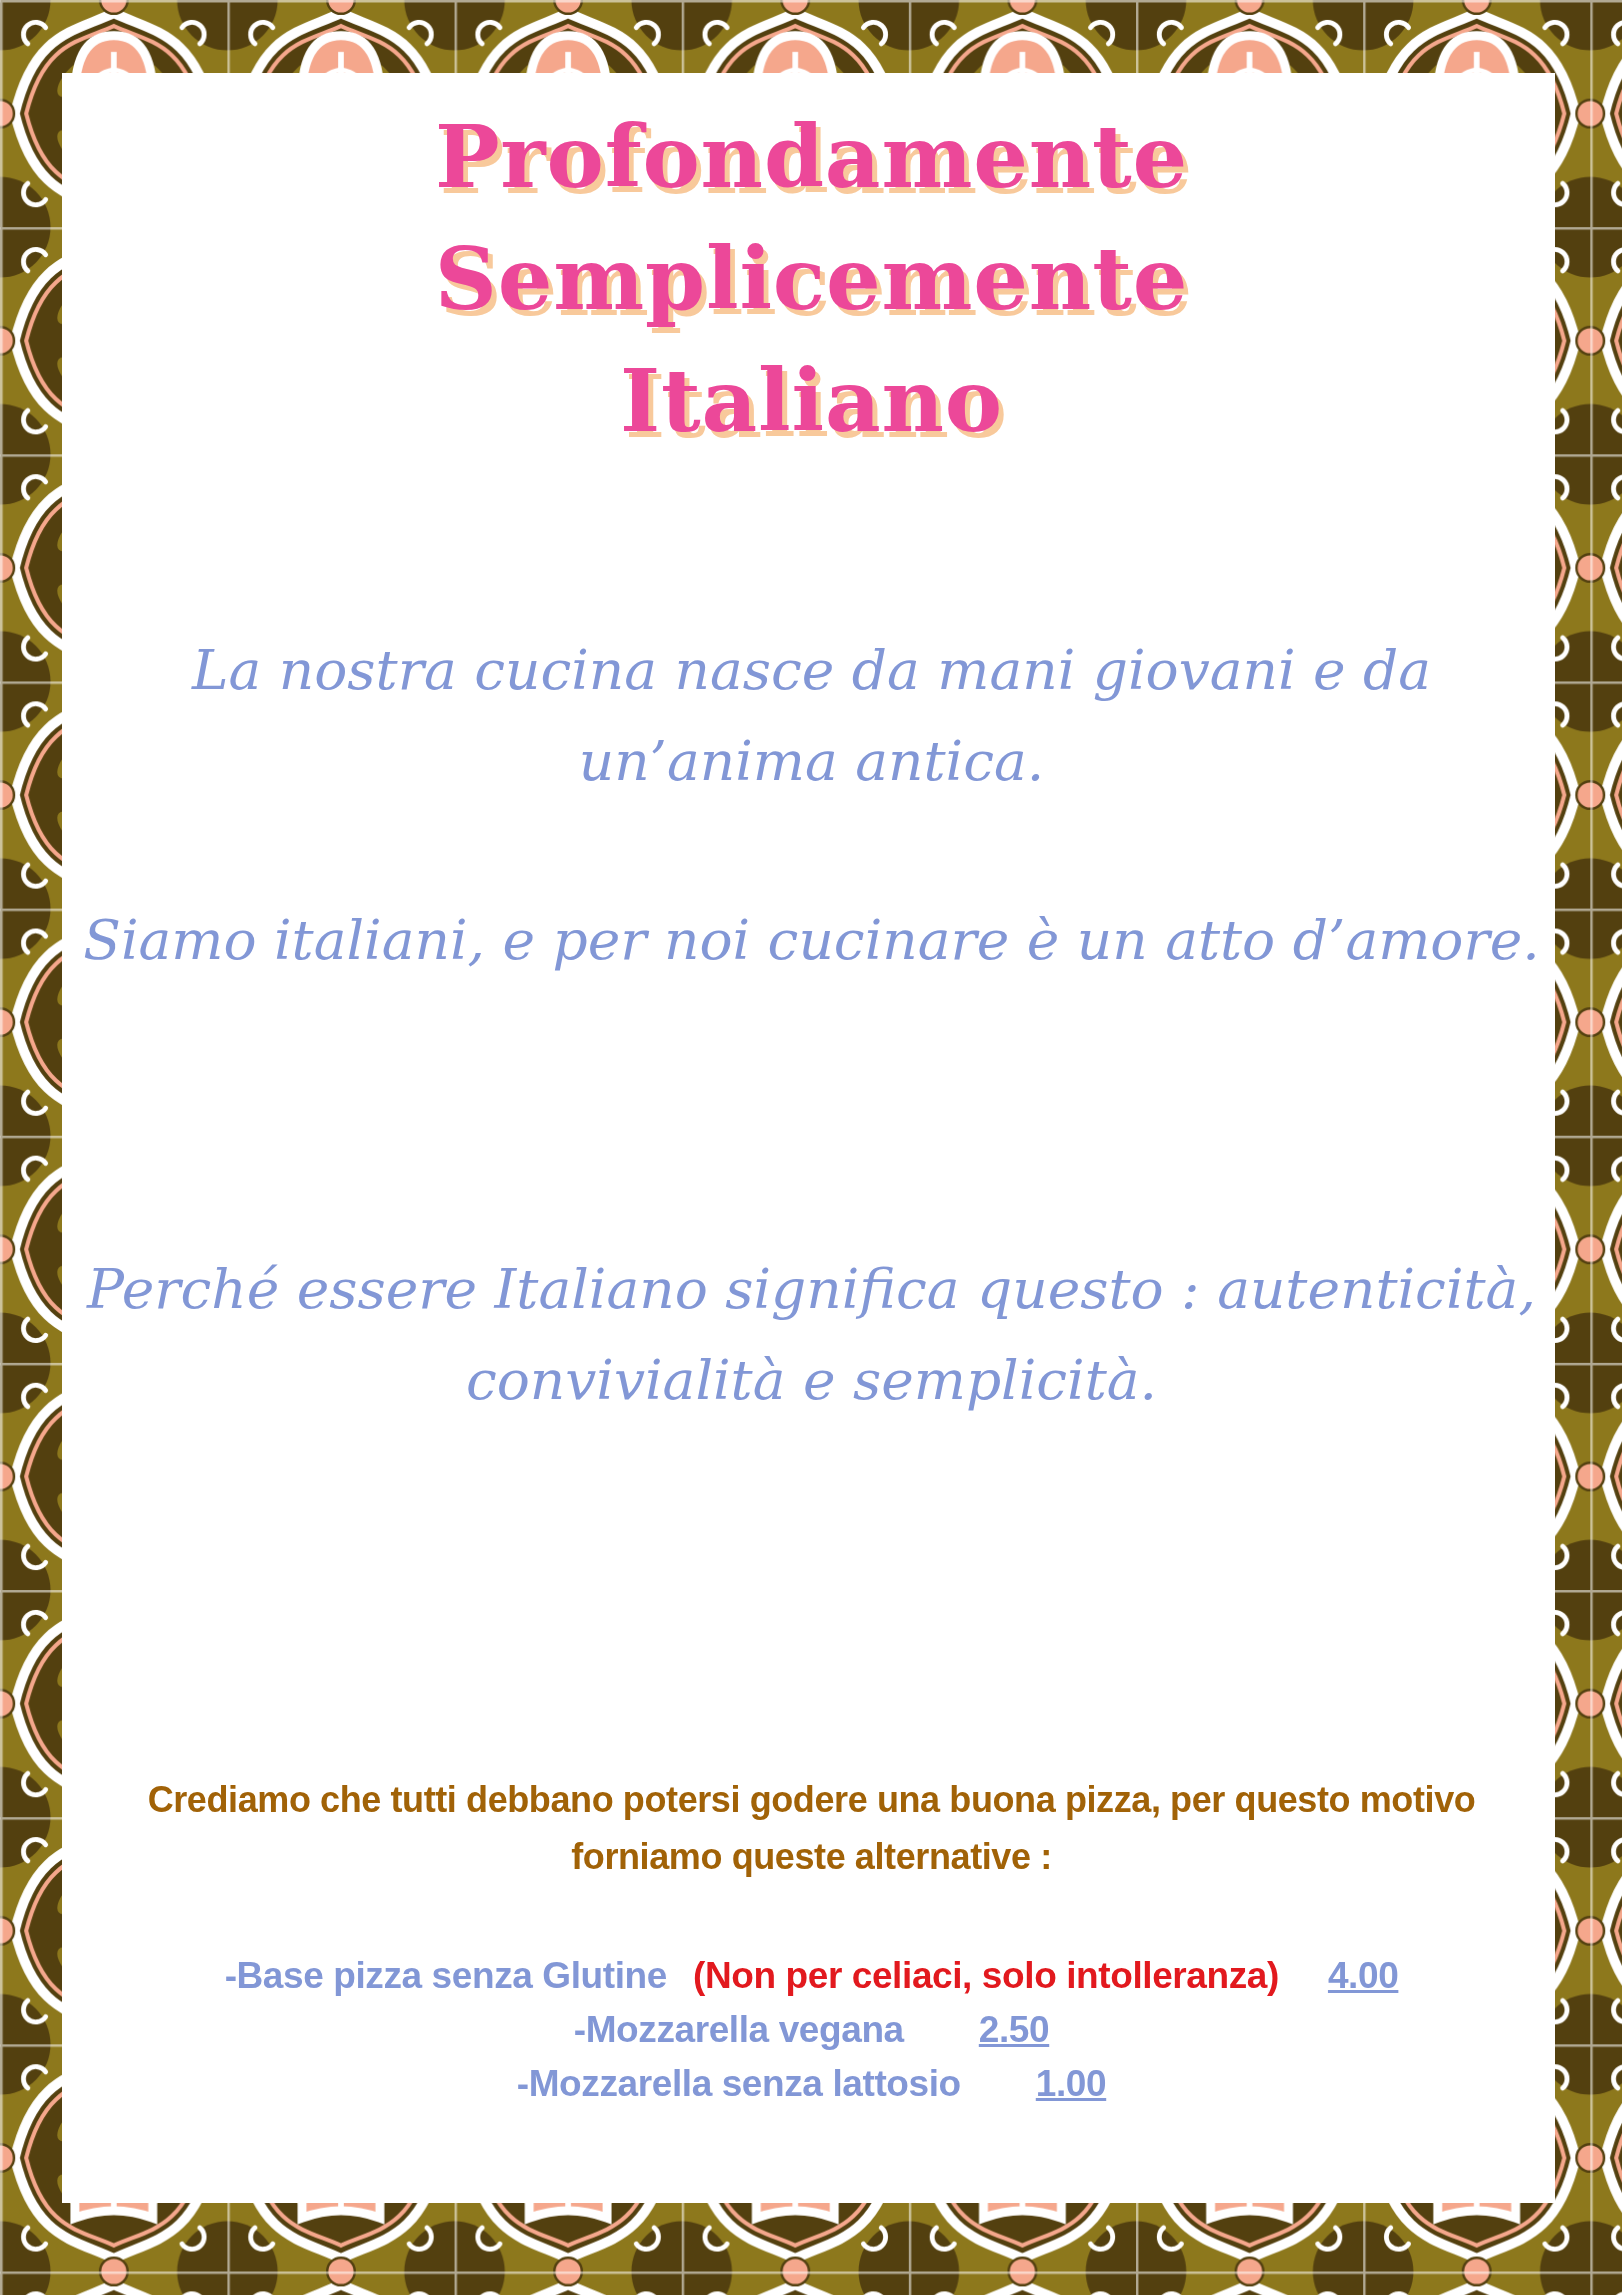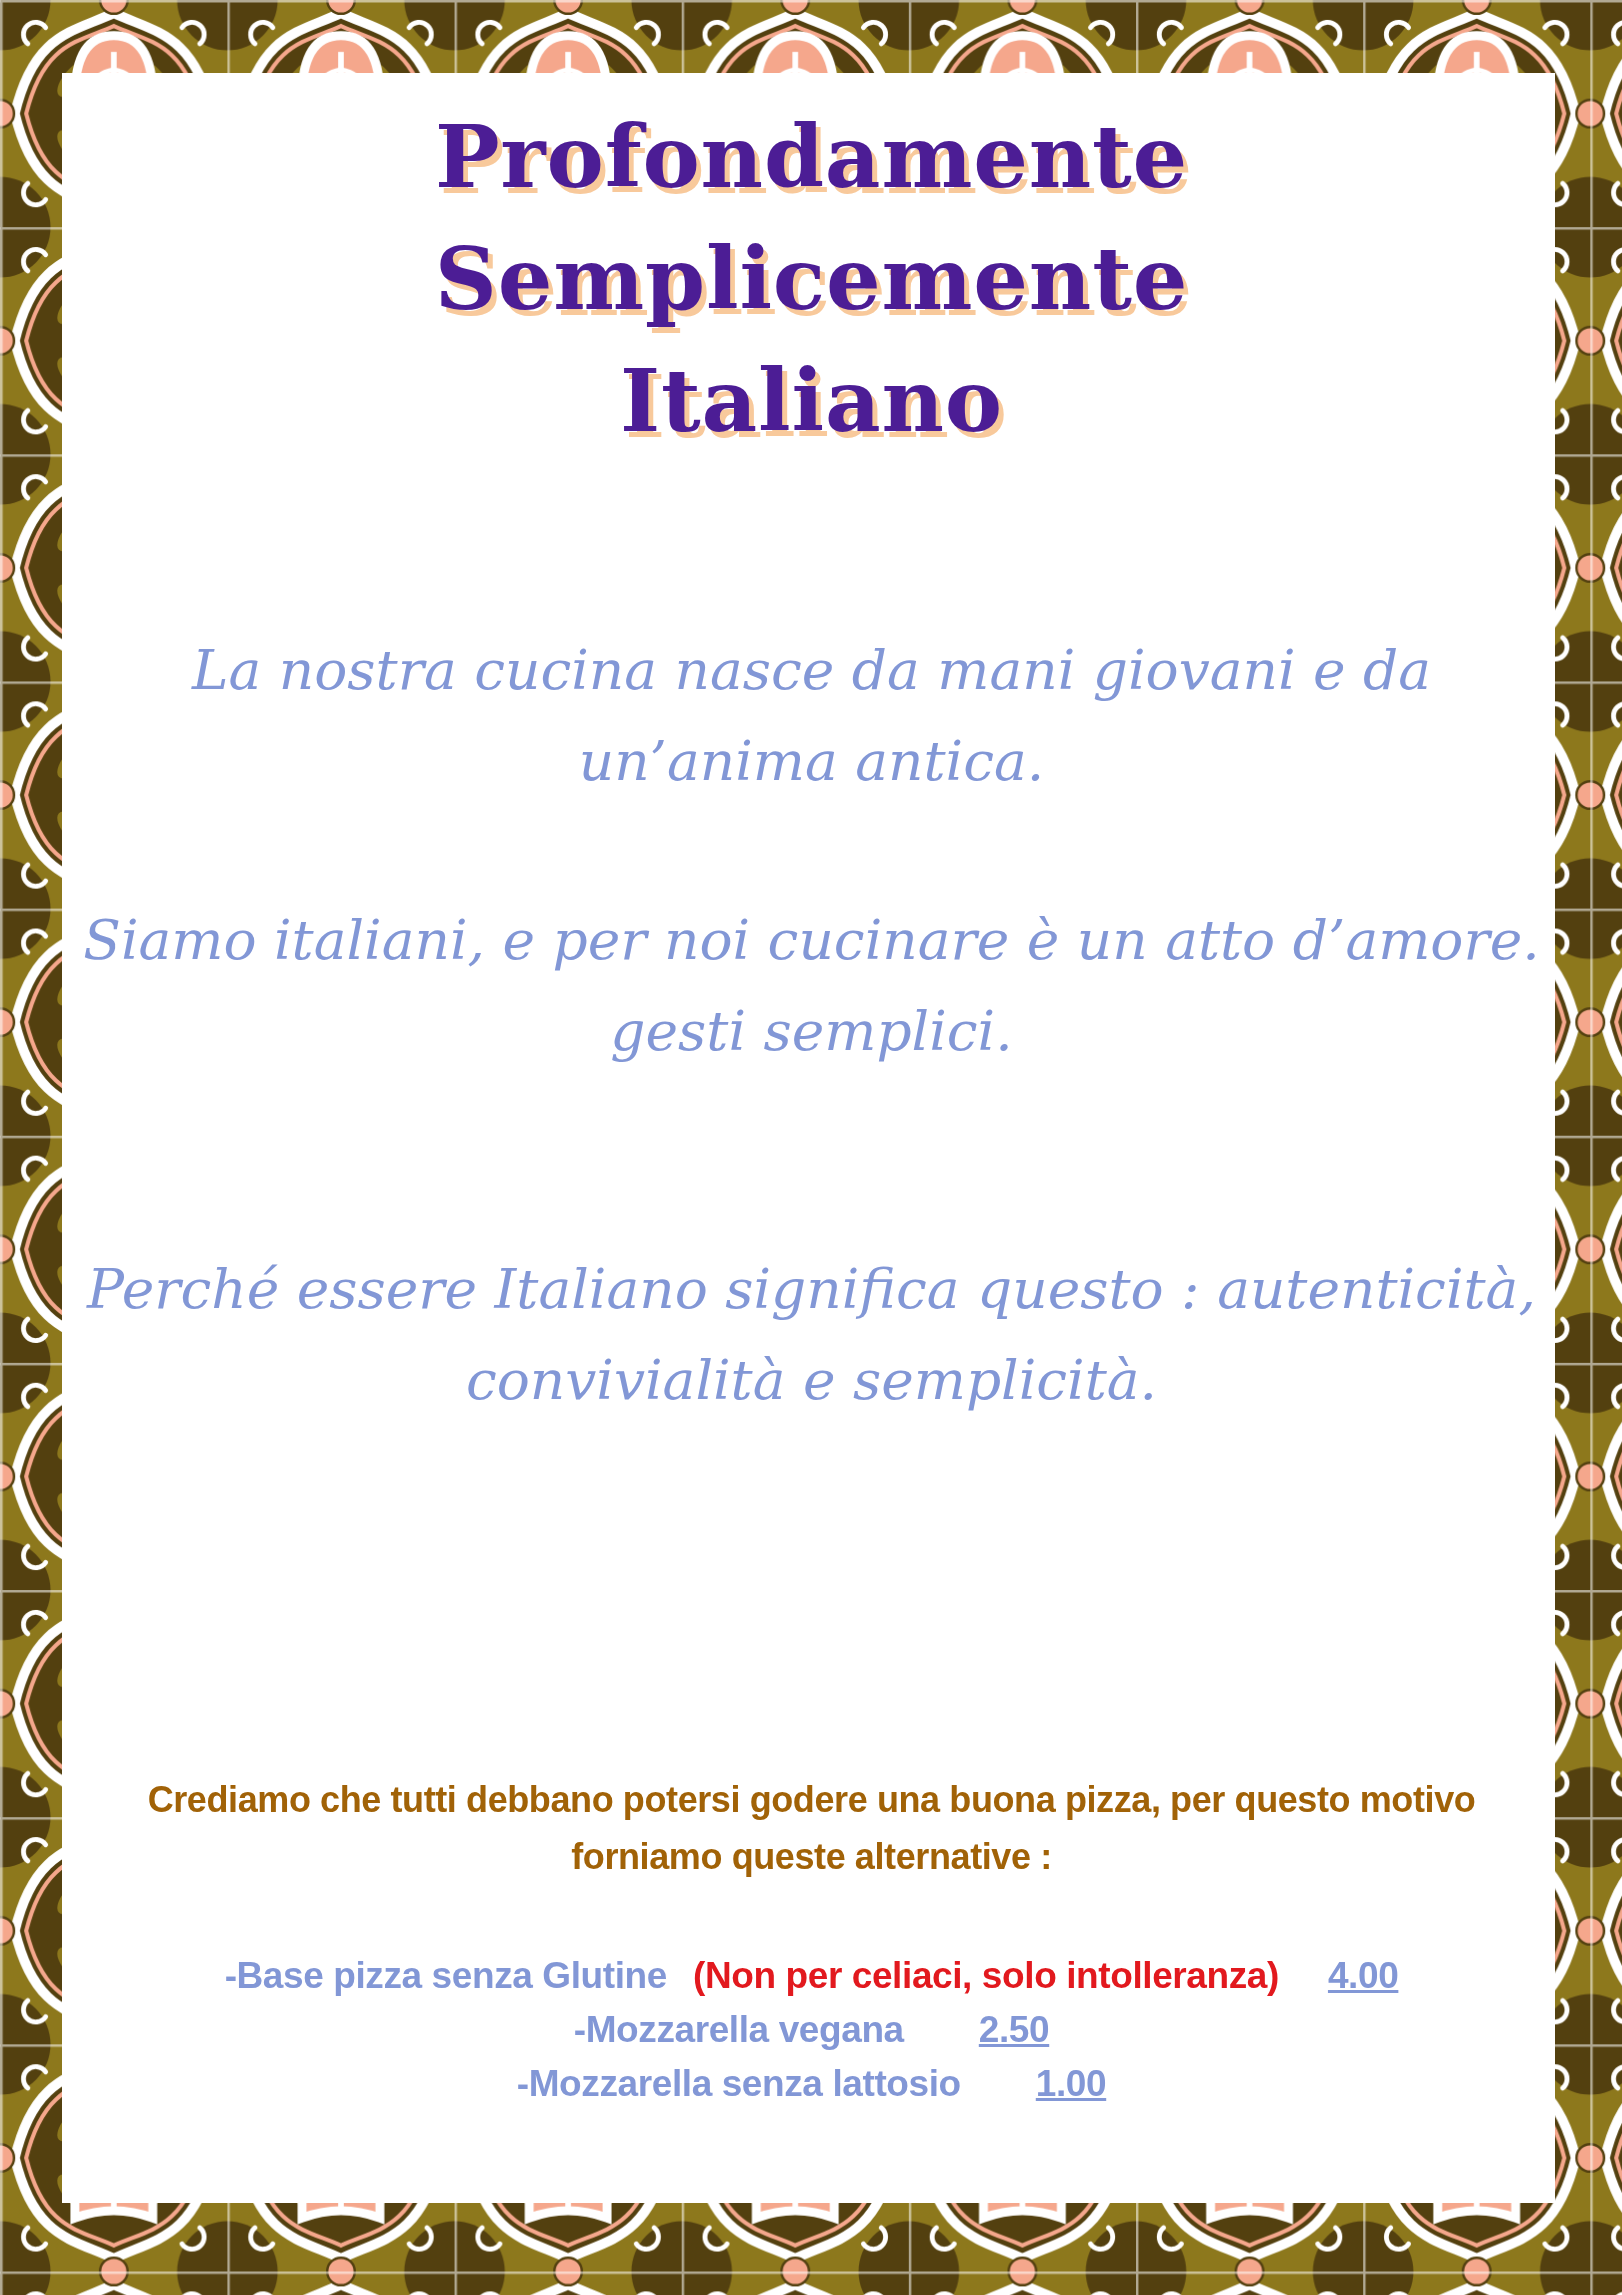--- a/index.html
+++ b/index.html
@@ -12,21 +12,21 @@
     position:absolute;left:62px;top:73px;width:1493px;height:2130px;
     background:#ffffff;z-index:1;
   }
   .layer{position:absolute;left:0;width:1623px;text-align:center;z-index:2;}
   .line{white-space:nowrap;}
 
   
   .title{
     top:96px;
     font-family:"DejaVu Serif",serif;font-weight:700;
-    font-size:86px;line-height:122px;color:#4c1d95;
+    font-size:86px;line-height:122px;color:#ec4899;
     text-shadow:4.9px 5.7px 0 #f8c99b;letter-spacing:0.8px;
   }
 
   
   .script{
     font-family:"DejaVu Serif",serif;font-style:italic;
     font-size:55px;line-height:91px;color:#8297d6;
   }
   .p1{top:625px;}
   .p2{top:895px;}
@@ -94,21 +94,20 @@
   <div class="line">Italiano</div>
 </header>
 
 <div class="layer script p1">
   <div class="line">La nostra cucina nasce da mani giovani e da</div>
   <div class="line">un’anima antica.</div>
 </div>
 
 <div class="layer script p2">
   <div class="line">Siamo italiani, e per noi cucinare è un atto d’amore.</div>
-  <div class="line">gesti semplici.</div>
 </div>
 
 <div class="layer script p3">
   <div class="line">Perché essere Italiano significa questo : autenticità,</div>
   <div class="line">convivialità e semplicità.</div>
 </div>
 
 <div class="layer alt-heading">
   <div class="line">Crediamo che tutti debbano potersi godere una buona pizza, per questo motivo</div>
   <div class="line">forniamo queste alternative :</div>

